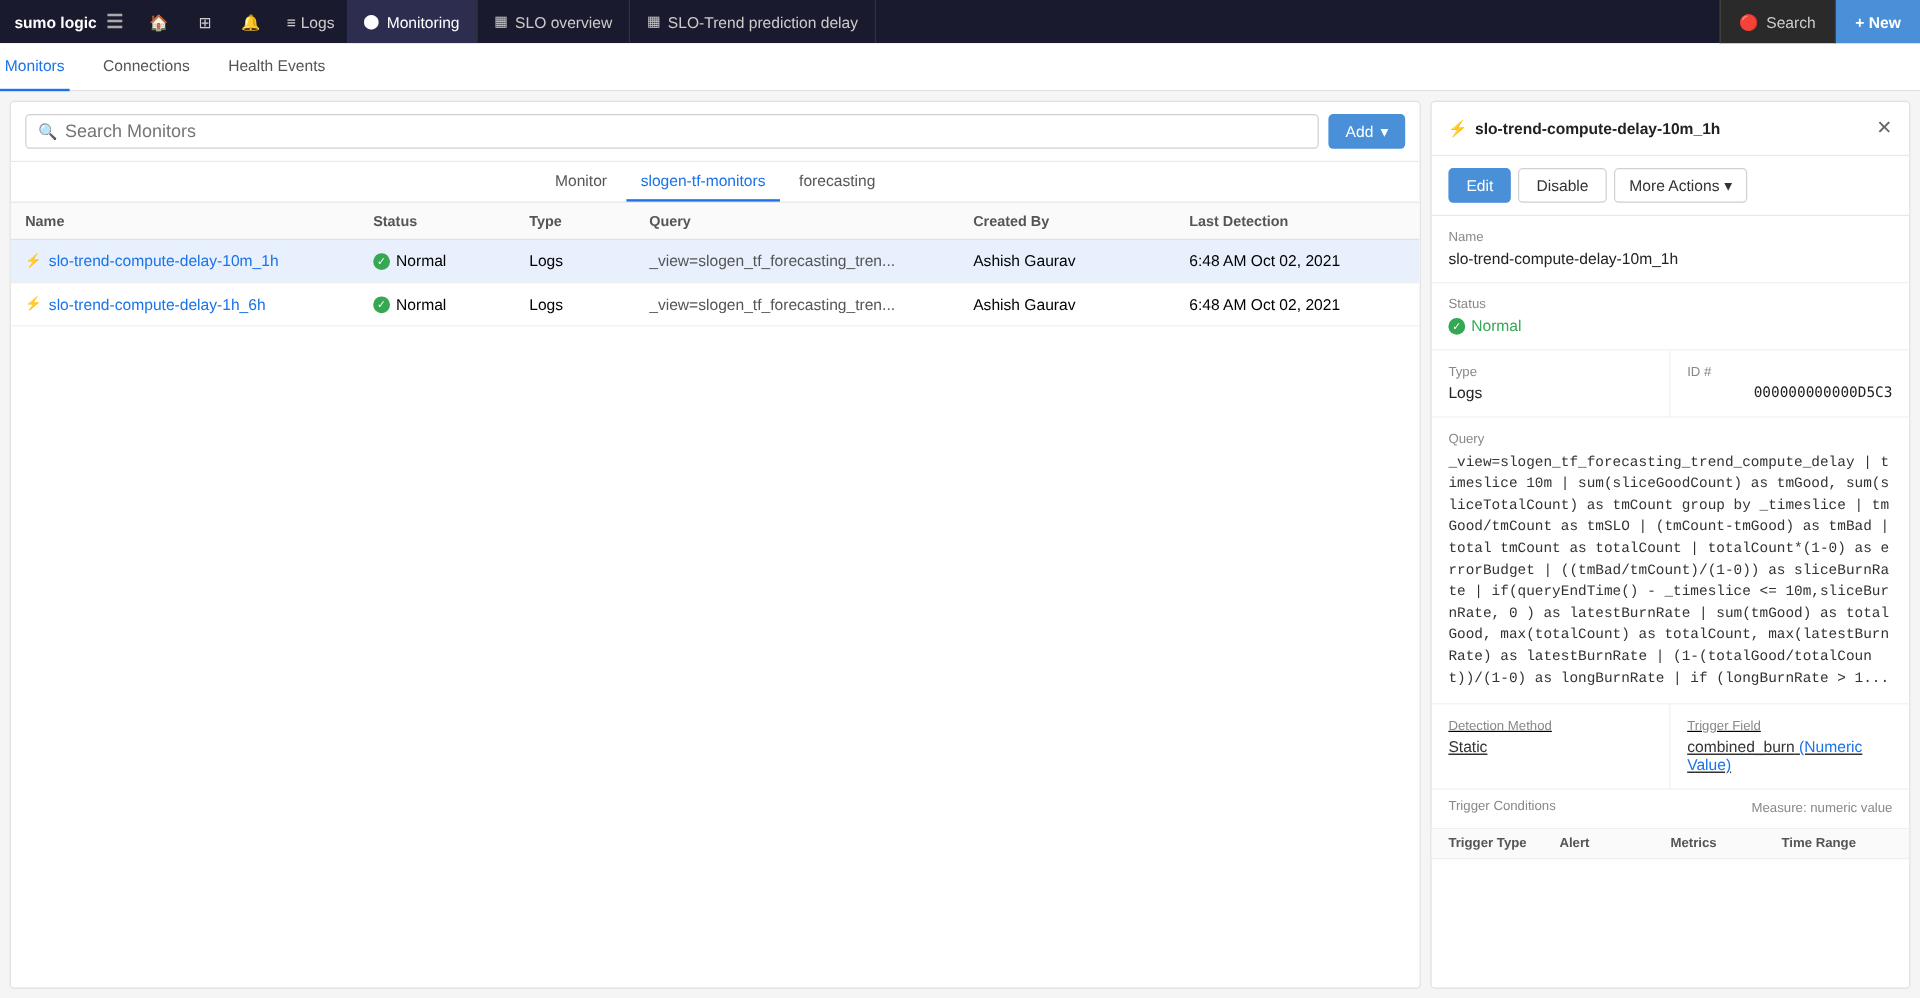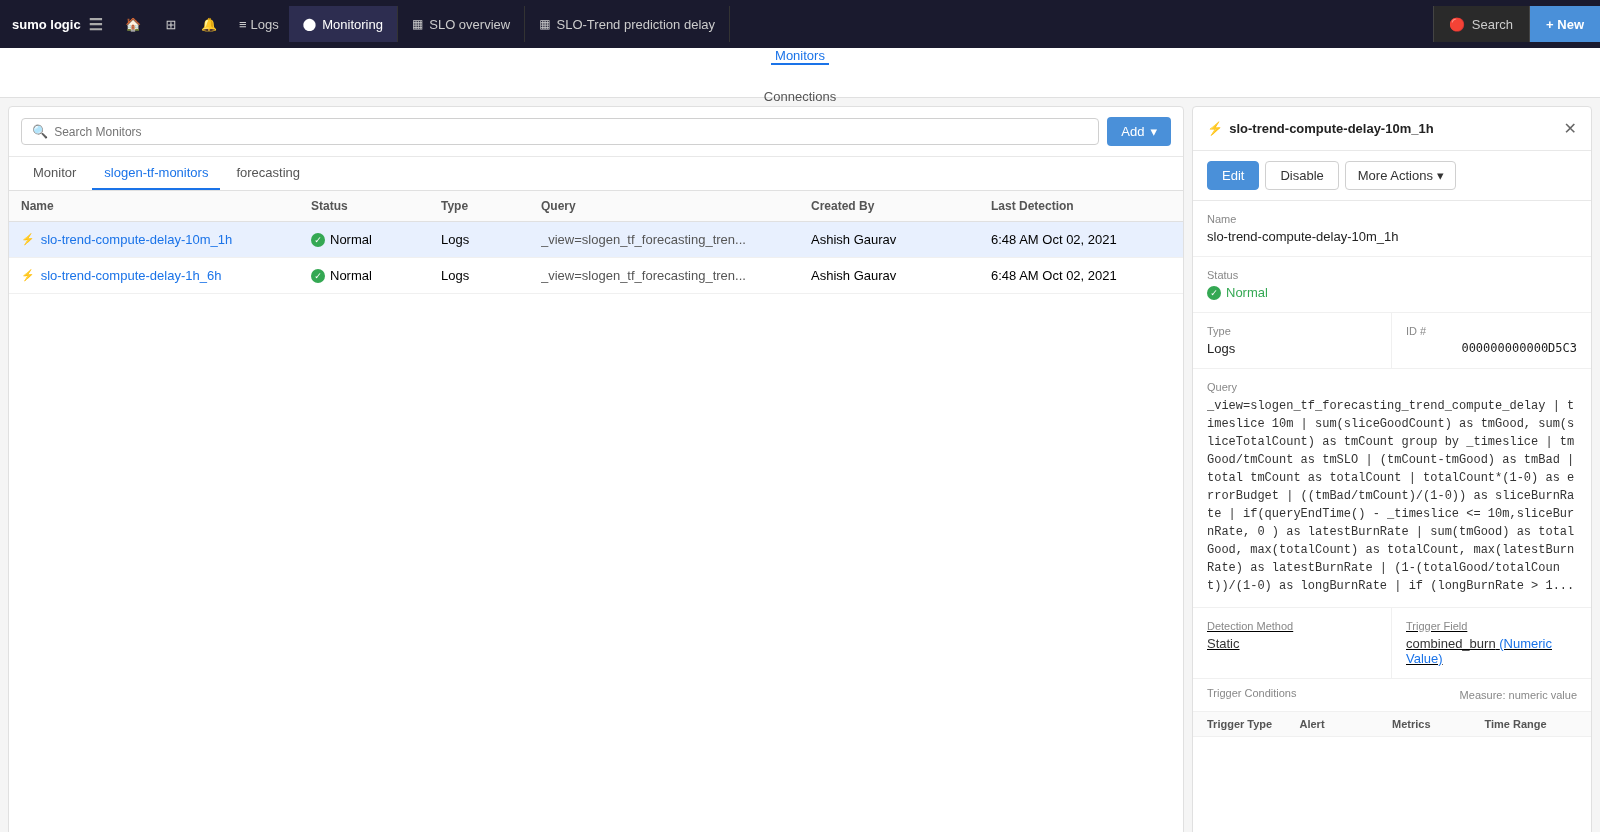--- a/index.html
+++ b/index.html
@@ -3,21 +3,21 @@
   <meta charset="utf-8">
   <style>
     * { box-sizing: border-box; margin: 0; padding: 0; font-family: -apple-system, BlinkMacSystemFont, 'Segoe UI', sans-serif; font-size: 13px; }
     body { background: #f0f0f0; overflow: hidden; height: 832px; width: 1600px; }
 
     
     .top-nav {
       display: flex;
       align-items: center;
       background: #1a1a2e;
-      height: 48px;
+      height: 36px;
       padding: 0;
     }
     .sumo-logo {
       display: flex;
       align-items: center;
       padding: 0 12px;
       color: white;
       font-size: 15px;
       font-weight: 600;
       gap: 8px;
@@ -99,24 +99,23 @@
       border: none;
       font-size: 13px;
     }
 
     
     .second-nav {
       display: flex;
       align-items: center;
       background: white;
       border-bottom: 1px solid #e0e0e0;
-      height: 50px;
-      padding: 0 16px;
+      height: 40px;
+      padding: 0 0;
       gap: 24px;
-      flex-direction: column;
     }
     .second-nav-tab {
       display: flex;
       align-items: center;
       height: 40px;
       color: #555;
       cursor: pointer;
       border-bottom: 2px solid transparent;
       font-size: 13px;
       padding: 0 4px;
@@ -160,21 +159,21 @@
       border: 1px solid #d0d0d0;
       border-radius: 4px;
       padding: 5px 10px;
       gap: 6px;
       background: white;
     }
     .search-input-wrap input {
       border: none;
       outline: none;
       flex: 1;
-      font-size: 12px;
+      font-size: 15px;
       color: #333;
     }
     .add-btn {
       display: flex;
       align-items: center;
       gap: 6px;
       background: #4a90d9;
       color: white;
       border: none;
       border-radius: 4px;
@@ -182,20 +181,21 @@
       cursor: pointer;
       font-size: 13px;
       font-weight: 500;
     }
 
     .folder-tabs {
       display: flex;
       border-bottom: 1px solid #e0e0e0;
       padding: 0 12px;
       gap: 4px;
+      justify-content: center;
     }
     .folder-tab {
       padding: 8px 12px;
       cursor: pointer;
       color: #555;
       border-bottom: 2px solid transparent;
       font-size: 13px;
     }
     .folder-tab.active {
       color: #1a73e8;

